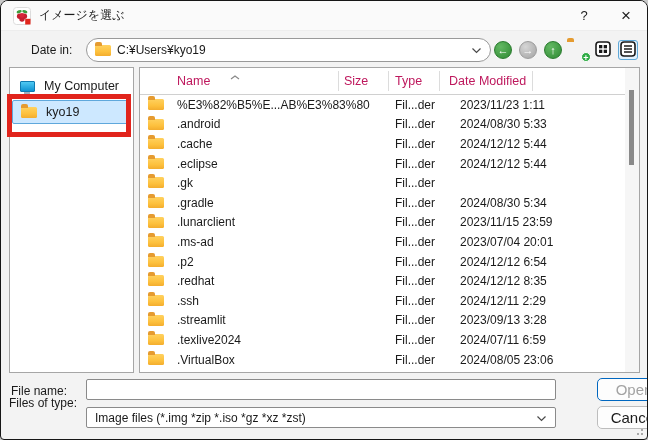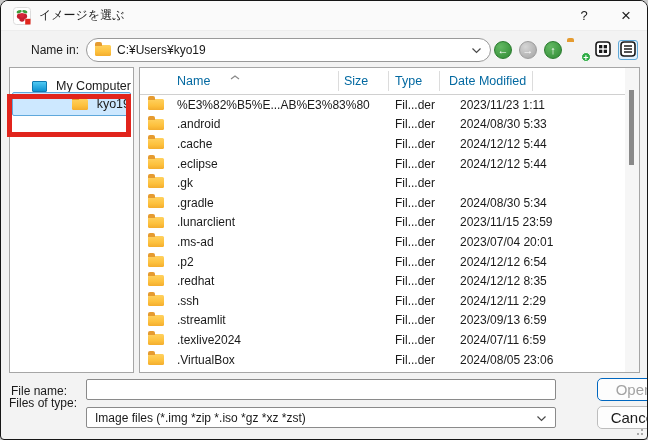--- a/index.html
+++ b/index.html
@@ -34,27 +34,27 @@
                background:linear-gradient(180deg,#ffd15f 0%,#fdc13e 60%,#f3ad2e 100%);flex:0 0 auto;}
   .icon-folder::before{content:"";position:absolute;top:-3px;left:0;width:7px;height:4px;
                background:#e59b30;border-radius:2px 2px 0 0;}
   .icon-computer{position:relative;width:15px;height:11px;border:1px solid #0f7ab0;border-radius:1px;
                background:linear-gradient(180deg,#4fc9f2,#0f93d2);flex:0 0 auto;}
   .icon-computer::after{content:"";position:absolute;left:3px;bottom:-4px;width:6px;height:3px;background:#9db0bd;}
   .plus-badge{position:absolute;right:-2px;bottom:-3px;width:10px;height:10px;border-radius:50%;
               background:#2eab44;color:#fff;font-size:9px;font-weight:bold;line-height:10px;text-align:center;border:1px solid #fff;}
   
   .sidebar{position:absolute;left:8px;top:66px;width:125px;height:306px;background:#fff;border:1px solid #a6a6a6;}
-  .side-item{position:absolute;left:2px;right:2px;height:24px;display:flex;align-items:center;padding-left:8px;gap:9px;border-radius:2px;justify-content:flex-end;}
+  .side-item{position:absolute;left:2px;right:2px;height:24px;display:flex;align-items:center;padding-left:8px;gap:9px;border-radius:2px;}
   .side-item .lbl{white-space:nowrap;font-size:12.5px;}
   .side-item.sel{background:#cde8ff;border:1px solid #5fa8dc;}
   .red-annotation{position:absolute;left:6px;top:93px;width:124px;height:43px;border:5px solid #e1241c;z-index:30;pointer-events:none;}
   .filepanel{position:absolute;left:138px;top:66px;width:501px;height:306px;background:#fff;border:1px solid #a6a6a6;overflow:hidden;}
   .lheader{position:absolute;left:0;top:0;right:0;height:27px;background:#fff;border-bottom:1px solid #d0d0d0;}
-  .lheader .hcell{position:absolute;top:6px;font-size:12.5px;color:#0369a1;white-space:nowrap;}
+  .lheader .hcell{position:absolute;top:6px;font-size:12.5px;color:#be185d;white-space:nowrap;}
   .hsep{position:absolute;top:3px;bottom:3px;width:1px;background:#dcdcdc;}
   .sort-caret{position:absolute;left:90px;top:1px;}
   .rows{position:absolute;left:0;top:27px;right:14px;bottom:0;overflow:hidden;}
   .row{position:relative;height:19.6px;display:flex;align-items:center;}
   .row .cell-icon{position:absolute;left:8px;top:4px;}
   .row .c-name{position:absolute;left:37px;white-space:nowrap;}
   .row .c-size{position:absolute;left:204px;}
   .row .c-type{position:absolute;left:255px;white-space:nowrap;}
   .row .c-date{position:absolute;left:309px;white-space:nowrap;margin-left:11px;}
   .vscroll{position:absolute;top:0;right:0;bottom:0;width:14px;background:#f6f6f6;}
@@ -91,21 +91,21 @@
         <circle cx="9" cy="8.4" r="2.4" fill="#d62639"></circle>
         <rect x="12.2" y="11.8" width="5.3" height="5.7" fill="#e1251b"></rect>
       </svg>
     </span>
     <span class="title-text">イメージを選ぶ</span>
     <span class="tb-spacer"></span>
     <span class="tb-btn">?</span>
     <span class="tb-btn close">×</span>
   </div>
 
-  <span class="lookin-label">Name in:</span>
+  <span class="lookin-label">Date in:</span>
   <div class="lookin-combo">
     <span class="icon-folder"></span>
     <span class="path-text">C:¥Users¥kyo19</span>
     <span class="combo-chevron">
       <svg width="11" height="7" viewBox="0 0 11 7">
           <polyline points="1.5,1.5 5.5,5.5 9.5,1.5" fill="none" stroke="#4a4a4a" stroke-width="1.2"></polyline>
         </svg>
     </span>
   </div>
 
@@ -142,21 +142,21 @@
         <line x1="4" y1="11" x2="12" y2="11" stroke="#1a1a1a" stroke-width="1.4"></line>
       </svg>
     </span>
   </div>
 
   <div class="sidebar">
     <div class="side-item" style="top:6px;">
       <span class="icon-computer"></span>
       <span class="lbl">My Computer</span>
     </div>
-    <div class="side-item sel" style="top:24px;">
+    <div class="side-item sel" style="top:32px;">
       <span class="icon-folder"></span>
       <span class="lbl">kyo19</span>
     </div>
   </div>
   <div class="red-annotation"></div>
 
   <div class="filepanel">
     <div class="lheader">
       <span class="sort-caret">
         <svg width="10" height="5" viewBox="0 0 10 5">
@@ -258,21 +258,21 @@
     <span class="c-size"></span>
     <span class="c-type">Fil...der</span>
     <span class="c-date">2024/12/11 2:29</span>
   </div>
 
   <div class="row">
     <span class="cell-icon icon-folder" style="margin-top:0;"></span>
     <span class="c-name">.streamlit</span>
     <span class="c-size"></span>
     <span class="c-type">Fil...der</span>
-    <span class="c-date">2023/09/13 6:59</span>
+    <span class="c-date">2023/09/13 3:28</span>
   </div>
 
   <div class="row">
     <span class="cell-icon icon-folder" style="margin-top:0;"></span>
     <span class="c-name">.texlive2024</span>
     <span class="c-size"></span>
     <span class="c-type">Fil...der</span>
     <span class="c-date">2024/07/11 6:59</span>
   </div>
 

